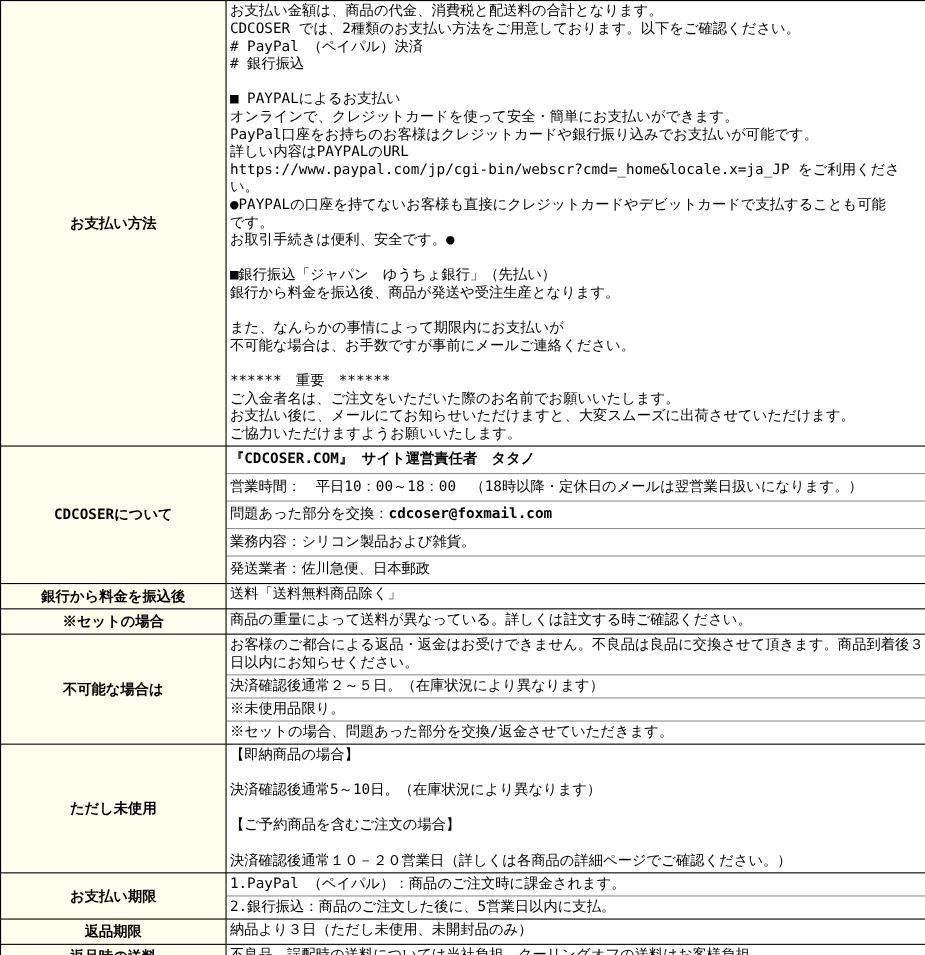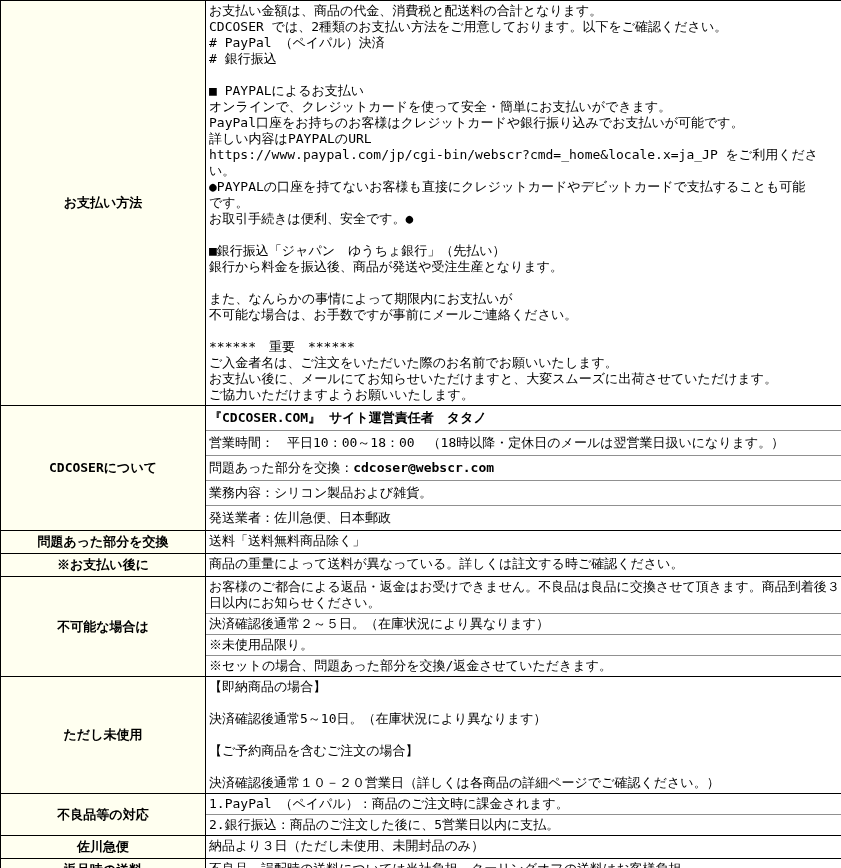--- a/index.html
+++ b/index.html
@@ -89,35 +89,35 @@
 お支払い後に、メールにてお知らせいただけますと、大変スムーズに出荷させていただけます。
 ご協力いただけますようお願いいたします。</div>
     </td>
   </tr>
 
   <tr>
     <th>CDCOSERについて</th>
     <td class="sub-rows">
       <div class="sub-row bold">『CDCOSER.COM』 サイト運営責任者　タタノ</div>
       <div class="sub-row">営業時間：　平日10：00～18：00　（18時以降・定休日のメールは翌営業日扱いになります。）</div>
-      <div class="sub-row"><span>問題あった部分を交換：</span><span class="bold">cdcoser@webscr.com</span></div>
+      <div class="sub-row"><span>問題あった部分を交換：</span><span class="bold">cdcoser@foxmail.com</span></div>
       <div class="sub-row">業務内容：シリコン製品および雑貨。</div>
       <div class="sub-row">発送業者：佐川急便、日本郵政</div>
     </td>
   </tr>
 
   <tr>
-    <th>問題あった部分を交換</th>
+    <th>銀行から料金を振込後</th>
     <td>
       <div class="body-text">送料「送料無料商品除く」</div>
     </td>
   </tr>
 
   <tr>
-    <th>※お支払い後に</th>
+    <th>※セットの場合</th>
     <td>
       <div class="body-text">商品の重量によって送料が異なっている。詳しくは註文する時ご確認ください。</div>
     </td>
   </tr>
 
   <tr>
     <th>不可能な場合は</th>
     <td class="sub-rows tight">
       <div class="sub-row">お客様のご都合による返品・返金はお受けできません。不良品は良品に交換させて頂きます。商品到着後３日以内にお知らせください。</div>
       <div class="sub-row">決済確認後通常２～５日。（在庫状況により異なります）</div>
@@ -133,29 +133,29 @@
 
 決済確認後通常5～10日。（在庫状況により異なります）
 
 【ご予約商品を含むご注文の場合】
 
 決済確認後通常１０－２０営業日（詳しくは各商品の詳細ページでご確認ください。）</div>
     </td>
   </tr>
 
   <tr>
-    <th>不良品等の対応</th>
+    <th>お支払い期限</th>
     <td class="sub-rows tight">
       <div class="sub-row">1.PayPal （ペイパル）：商品のご注文時に課金されます。</div>
       <div class="sub-row">2.銀行振込：商品のご注文した後に、5営業日以内に支払。</div>
     </td>
   </tr>
 
   <tr>
-    <th>佐川急便</th>
+    <th>返品期限</th>
     <td>
       <div class="body-text">納品より３日（ただし未使用、未開封品のみ）</div>
     </td>
   </tr>
 
   <tr>
     <th>返品時の送料</th>
     <td>
       <div class="body-text">不良品、誤配時の送料については当社負担。クーリングオフの送料はお客様負担。</div>
     </td>

